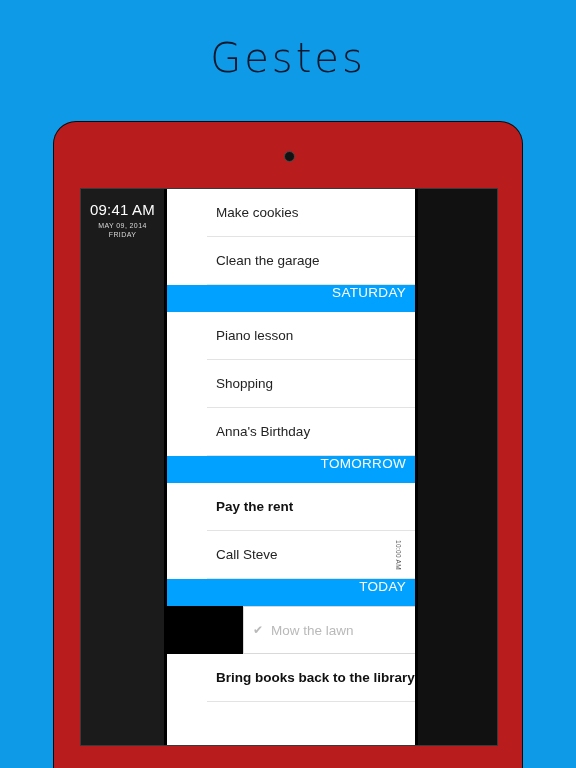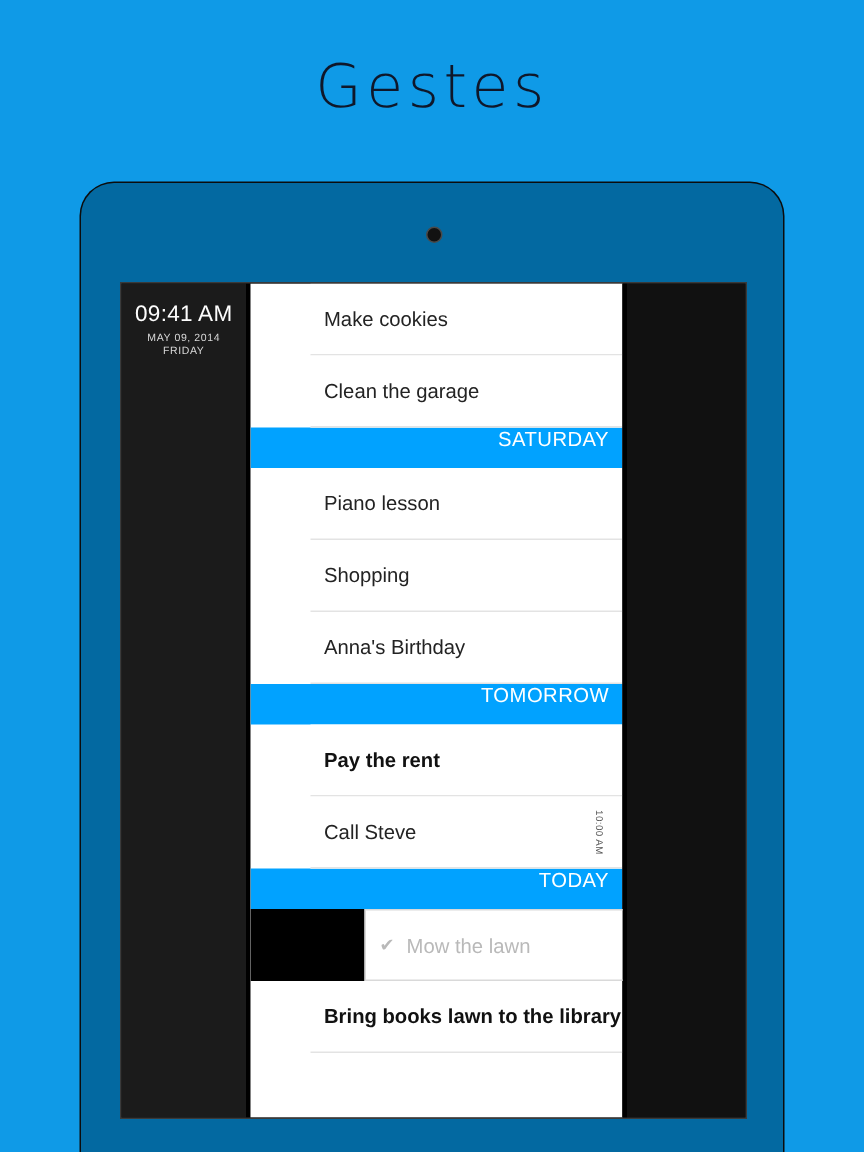--- a/index.html
+++ b/index.html
@@ -30,21 +30,21 @@
     line-height: 1.2;
   }
 
   
   #device-frame {
     position: absolute;
     left: 54px;
     top: 122px;
     width: 468px;
     height: 646px;
-    background: #0369a1;
+    background: #b91c1c;
     border-radius: 22px 22px 0 0;
     box-shadow: 0 0 0 1px #0c0c0c;
     overflow: hidden;
   }
   #device-camera {
     position: absolute;
     left: 50%;
     top: 29px;
     width: 9px;
     height: 9px;
@@ -250,19 +250,19 @@
         <div class="section-header">
           <span>TODAY</span>
         </div>
         <div class="swipe-wrap">
           <div class="swipe-card done">
             <span class="task-check">✔</span>
             <span class="task-label" style="color: rgb(185, 185, 185);">Mow the lawn</span>
           </div>
         </div>
         <div class="task-row bold">
-          <span class="task-label">Bring books lawn to the library</span>
+          <span class="task-label">Bring books back to the library</span>
         </div>
       </div>
 
     <div id="right-pane"></div>
   </div>
 </div>
 
 </body></html>

